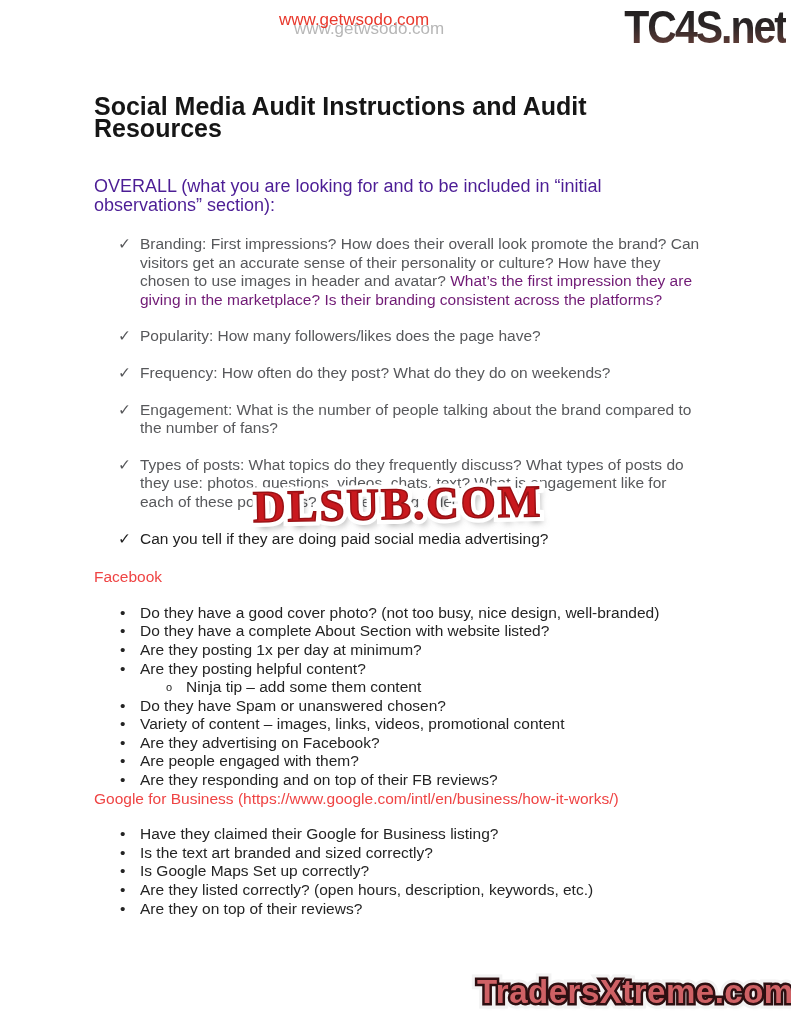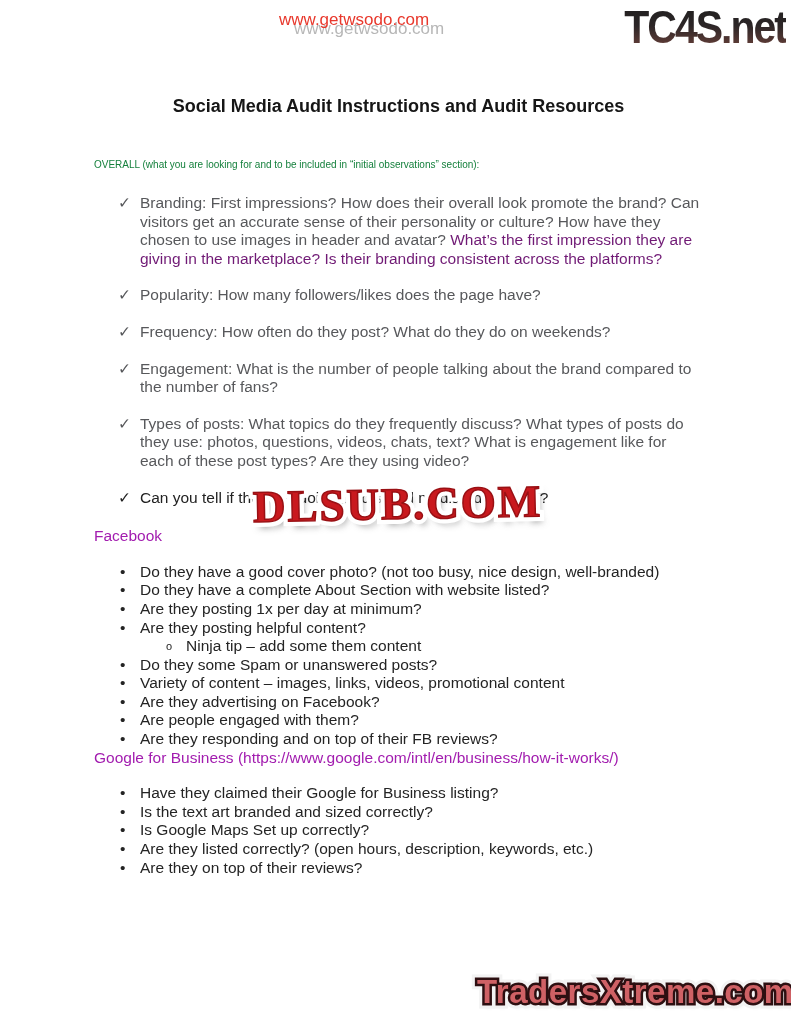--- a/index.html
+++ b/index.html
@@ -22,33 +22,33 @@
     position: absolute; top: 2px; right: 5px;
     font-size: 41px; font-weight: bold; letter-spacing: -2px;
     transform: scaleY(1.12); transform-origin: top;
     background: linear-gradient(180deg, #1e1e1e 0%, #2c2627 45%, #5d3b36 80%, #7a5148 100%);
     -webkit-background-clip: text; background-clip: text; color: transparent;
     white-space: nowrap;
   }
 
   
   .page { padding: 95px 88px 0 94px; color: #57585b; }
-  .title { font-size: 18px; line-height: 22px; font-weight: bold; color: #161616; margin: 0; text-align: center; }
-  .overall { font-size: 10px; line-height: 19px; color: #15803d; margin: 38px 0 0 0; }
+  .title { font-size: 25px; line-height: 22px; font-weight: bold; color: #161616; margin: 0; }
+  .overall { font-size: 18px; line-height: 19px; color: #4c1d95; margin: 38px 0 0 0; }
 
   ul { list-style: none; margin: 0; padding: 0; }
   li { display: flex; font-size: 15.5px; line-height: 18.6px; }
 
   .checklist { margin-top: 20px; padding-left: 24px; color: #57585b; }
   .checklist li { margin-bottom: 18px; }
   .checklist .check { width: 22px; flex: none; }
   .checklist .em { color: #701a75; }
   .checklist li.dark { color: #222222; }
 
-  .section-heading { font-size: 15.5px; line-height: 18.6px; font-weight: normal; color: #a21caf; margin: 0; }
+  .section-heading { font-size: 15.5px; line-height: 18.6px; font-weight: normal; color: #ef4444; margin: 0; }
   .fb-heading { margin-top: 20px; }
   .g-heading  { }
 
   .bullets { margin-top: 17px; padding-left: 26px; color: #242424; }
   .bullets .dot { width: 20px; flex: none; }
   .bullets li.sub { padding-left: 46px; }
   .bullets li.sub .dot { width: 20px; font-size: 11px; line-height: 18.6px; }
 
   
   .dlsub {
@@ -143,21 +143,21 @@
     <li>
       <span class="dot">•</span>
       <span class="txt">Are they posting helpful content?</span>
     </li>
     <li class="sub">
       <span class="dot">o</span>
       <span class="txt">Ninja tip – add some them content</span>
     </li>
     <li>
       <span class="dot">•</span>
-      <span class="txt">Do they some Spam or unanswered posts?</span>
+      <span class="txt">Do they have Spam or unanswered chosen?</span>
     </li>
     <li>
       <span class="dot">•</span>
       <span class="txt">Variety of content – images, links, videos, promotional content</span>
     </li>
     <li>
       <span class="dot">•</span>
       <span class="txt">Are they advertising on Facebook?</span>
     </li>
     <li>

